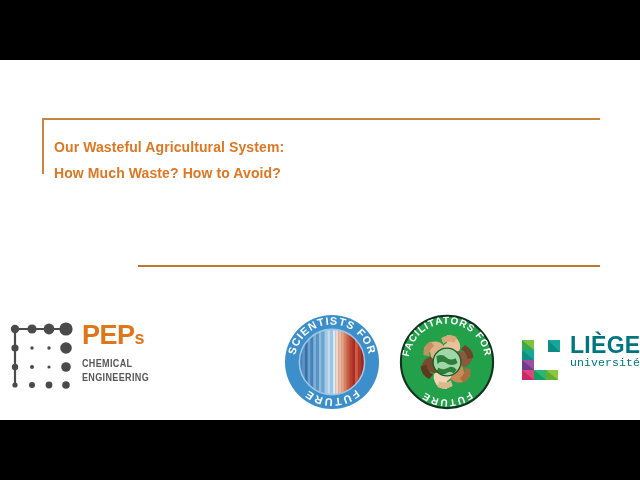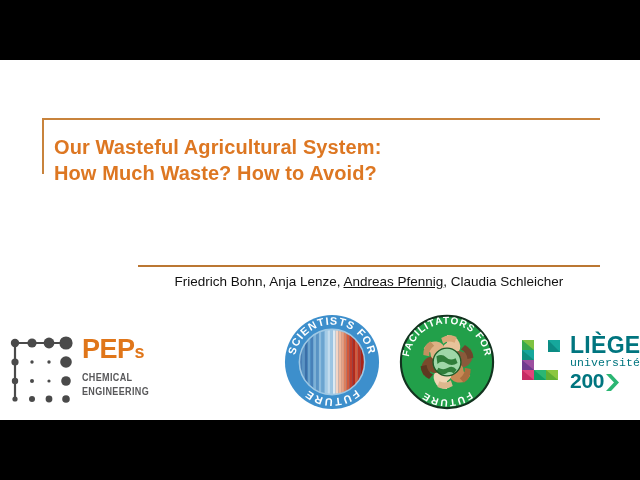--- a/index.html
+++ b/index.html
@@ -51,21 +51,21 @@
     border-top: 2px solid #c8833c;
     border-left: 2px solid #c8833c;
     box-sizing: border-box;
   }
   #title-text {
     position: absolute;
     left: 10px;
     top: 14px;
     width: 545px;
     color: #dd7722;
-    font-size: 20px;
+    font-size: 14px;
     font-weight: bold;
     line-height: 26px;
     letter-spacing: 0.1px;
     white-space: pre-line;
   }
 
   
   #authors-rule {
     position: absolute;
     left: 138px;
@@ -93,21 +93,21 @@
     left: 0;
     top: 250px;
     width: 640px;
     height: 110px;
   }
 
   
   #peps-logo {
     position: absolute;
     left: 8px;
-    top: 24px;
+    top: 10px;
     width: 155px;
     height: 78px;
   }
   #peps-grid {
     position: absolute;
     left: 0;
     top: 2px;
     width: 68px;
     height: 70px;
   }
@@ -200,21 +200,20 @@
   <div class="letterbox top"></div>
 
   <div id="slide">
 
     <div id="title-block">
       <div id="title-text">Our Wasteful Agricultural System:
 How Much Waste? How to Avoid?</div>
     </div>
 
     <div id="authors-rule"></div>
-    <div id="authors-text"><span>Friedrich Bohn, Anja Lenze, </span><span class="u">Andreas Pfennig</span><span>, Claudia Schleicher</span></div>
 
     <div id="logo-strip">
 
       <div id="peps-logo">
         <svg id="peps-grid" viewBox="0 0 68 70">
           <g stroke="#4a4a4a" stroke-width="2.2" fill="none">
             <line x1="7" y1="7" x2="58" y2="7"></line>
             <line x1="7" y1="7" x2="7" y2="63"></line>
           </g>
           <g fill="#4a4a4a">
@@ -356,23 +355,20 @@
             <polygon points="28,34 40,34 40,44 28,44" fill="#8cc63f"></polygon>
             <polygon points="28,34 40,44 28,44" fill="#5fae32"></polygon>
 
             <polygon points="30,4 42,4 42,16 30,16" fill="#16a79c"></polygon>
             <polygon points="30,4 42,16 30,16" fill="#0c8b84"></polygon>
           </g>
         </svg>
         <div id="liege-words">
           <div id="liege-name">LIÈGE</div>
           <div id="liege-sub">université</div>
-          <div id="liege-anniv"><span>200</span><svg width="15" height="17" viewBox="0 0 15 17" style="vertical-align:-3px;margin-left:1px">
-              <polygon points="1,0 9,8.5 1,17 6,17 14,8.5 6,0" fill="#2bb673"></polygon>
-            </svg></div>
         </div>
       </div>
 
     </div>
   </div>
 
   <div class="letterbox bottom"></div>
 </div>
 
 </body></html>

